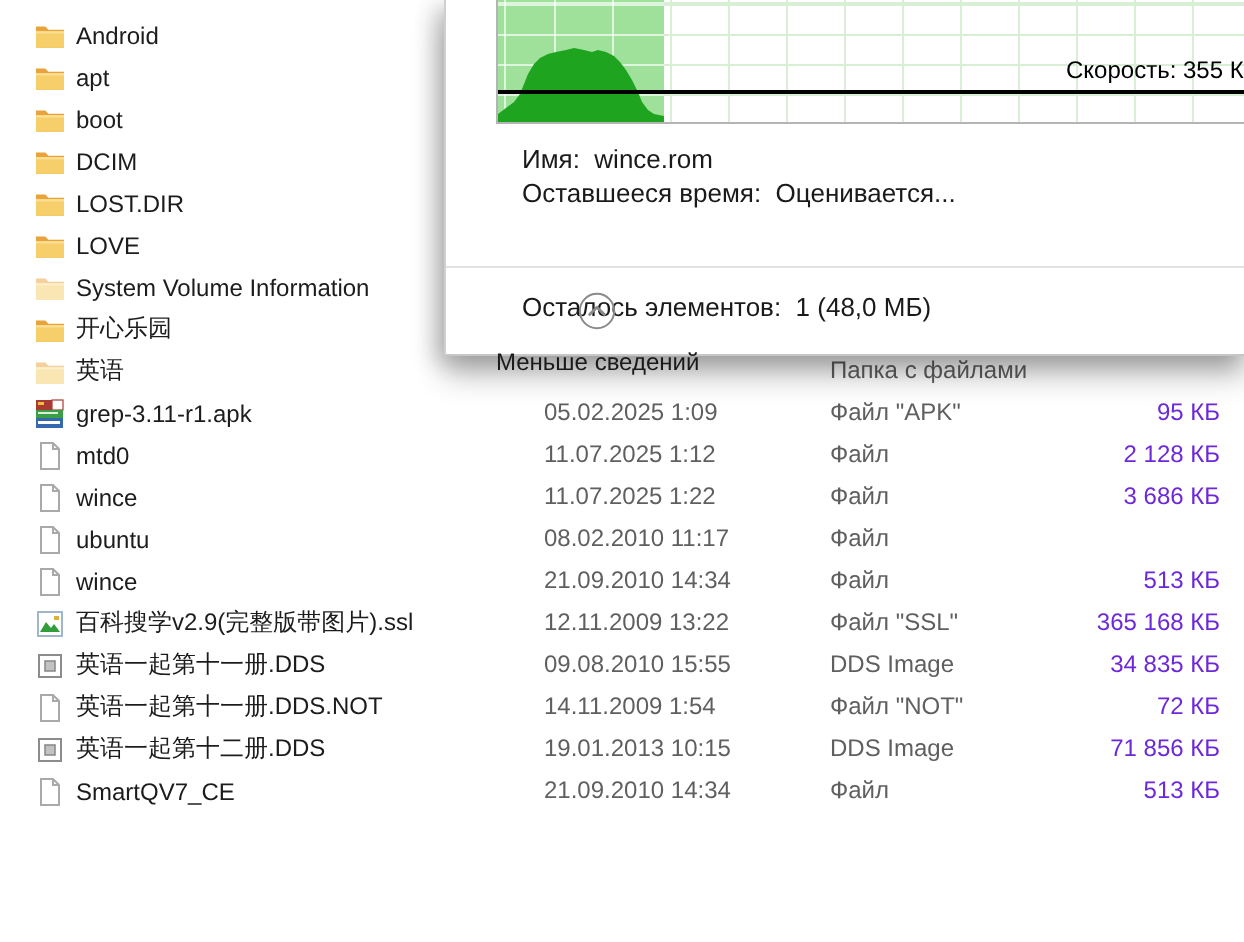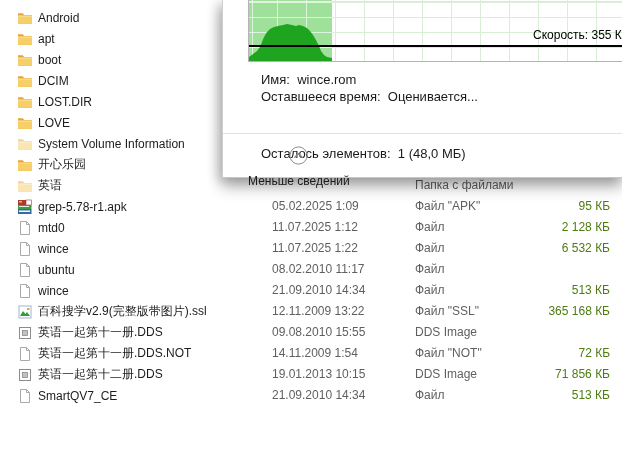--- a/index.html
+++ b/index.html
@@ -11,21 +11,21 @@
   
   #file-list{position:absolute;left:0;top:7px;width:525px;}
   .row{position:relative;height:21px;display:flex;align-items:center;}
   .icon{width:16px;height:16px;margin-left:17px;flex:0 0 16px;display:flex;align-items:center;justify-content:center;}
   .icon svg{display:block;}
   .icon.faded svg{opacity:.5;}
   .fname{margin-left:5px;font-size:12px;color:#1c1c1c;white-space:nowrap;}
   .fdate,.ftype{position:absolute;font-size:12px;color:#5f5f5f;white-space:nowrap;top:3px;}
   .fdate{left:272px;}
   .ftype{left:415px;}
-  .fsize{position:absolute;left:495px;width:115px;text-align:right;font-size:12px;color:#4d7c0f;top:3px;}
+  .fsize{position:absolute;left:495px;width:115px;text-align:right;font-size:12px;color:#6d28d9;top:3px;}
   
   #copy-dialog{
     position:absolute;left:222px;top:0;width:400px;height:177px;background:#ffffff;
     border-left:1px solid #cfcfcf;border-bottom:1px solid #c7c7c7;
     box-shadow:-5px 3px 10px rgba(0,0,0,.16), 0 9px 14px rgba(0,0,0,.30);
     z-index:10;
   }
   #speed-chart{
     position:absolute;left:25px;top:0;width:375px;height:61px;
     border-left:1px solid #b4b4b4;border-bottom:1px solid #b4b4b4;
@@ -154,21 +154,21 @@
         <svg width="16" height="16" viewBox="0 0 16 16">
           <rect x="1" y="1" width="8" height="5" fill="#a83a32"></rect>
           <rect x="2" y="2" width="3" height="1.5" fill="#e8c23a"></rect>
           <rect x="9" y="1" width="5.5" height="5" fill="#ffffff" stroke="#a83a32" stroke-width="0.6"></rect>
           <rect x="1" y="6" width="13.5" height="4" fill="#3a9e46"></rect>
           <rect x="2" y="7" width="10" height="1" fill="#d9efdb"></rect>
           <rect x="1" y="10" width="13.5" height="5" fill="#3568ad"></rect>
           <rect x="2" y="11.5" width="11" height="1.5" fill="#ffffff"></rect>
         </svg>
       </span>
-      <span class="fname">grep-5.78-r1.apk</span>
+      <span class="fname">grep-3.11-r1.apk</span>
       <span class="fdate">05.02.2025 1:09</span>
       <span class="ftype">Файл "APK"</span>
       <span class="fsize">95 КБ</span>
     </div>
     <div class="row">
       <span class="icon">
         <svg width="16" height="16" viewBox="0 0 16 16">
           <path d="M3.5 1.5h6L12.5 4.5v10h-9z" fill="#ffffff" stroke="#a9a9a9" stroke-width="1"></path>
           <path d="M9.5 1.5v3h3" fill="none" stroke="#a9a9a9" stroke-width="1"></path>
         </svg>
@@ -181,21 +181,21 @@
     <div class="row">
       <span class="icon">
         <svg width="16" height="16" viewBox="0 0 16 16">
           <path d="M3.5 1.5h6L12.5 4.5v10h-9z" fill="#ffffff" stroke="#a9a9a9" stroke-width="1"></path>
           <path d="M9.5 1.5v3h3" fill="none" stroke="#a9a9a9" stroke-width="1"></path>
         </svg>
       </span>
       <span class="fname">wince</span>
       <span class="fdate">11.07.2025 1:22</span>
       <span class="ftype">Файл</span>
-      <span class="fsize">6 532 КБ</span>
+      <span class="fsize">3 686 КБ</span>
     </div>
     <div class="row">
       <span class="icon">
         <svg width="16" height="16" viewBox="0 0 16 16">
           <path d="M3.5 1.5h6L12.5 4.5v10h-9z" fill="#ffffff" stroke="#a9a9a9" stroke-width="1"></path>
           <path d="M9.5 1.5v3h3" fill="none" stroke="#a9a9a9" stroke-width="1"></path>
         </svg>
       </span>
       <span class="fname">ubuntu</span>
       <span class="fdate">08.02.2010 11:17</span>
@@ -229,20 +229,21 @@
     <div class="row">
       <span class="icon">
         <svg width="16" height="16" viewBox="0 0 16 16">
           <rect x="2.5" y="2.5" width="11" height="11" fill="#ffffff" stroke="#8c8c8c" stroke-width="1"></rect>
           <rect x="5.5" y="5.5" width="5" height="5" fill="#c2c2c2" stroke="#8c8c8c" stroke-width="0.8"></rect>
         </svg>
       </span>
       <span class="fname">英语一起第十一册.DDS</span>
       <span class="fdate">09.08.2010 15:55</span>
       <span class="ftype">DDS Image</span>
+      <span class="fsize">34 835 КБ</span>
     </div>
     <div class="row">
       <span class="icon">
         <svg width="16" height="16" viewBox="0 0 16 16">
           <path d="M3.5 1.5h6L12.5 4.5v10h-9z" fill="#ffffff" stroke="#a9a9a9" stroke-width="1"></path>
           <path d="M9.5 1.5v3h3" fill="none" stroke="#a9a9a9" stroke-width="1"></path>
         </svg>
       </span>
       <span class="fname">英语一起第十一册.DDS.NOT</span>
       <span class="fdate">14.11.2009 1:54</span>

